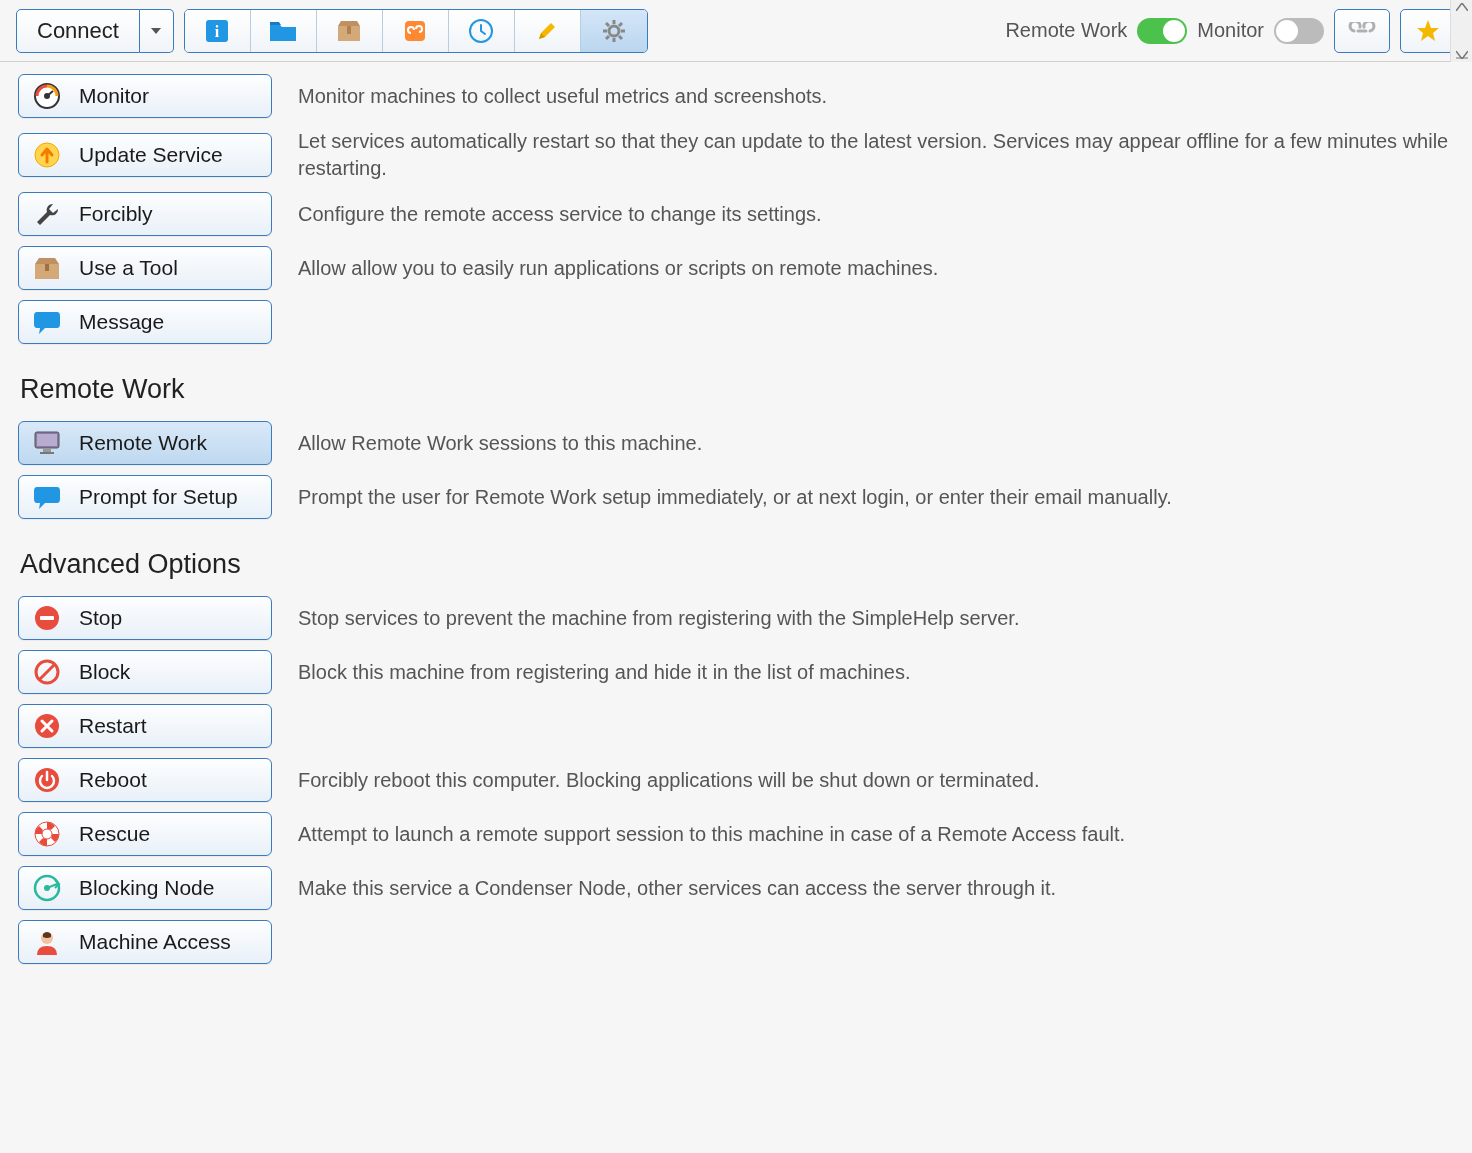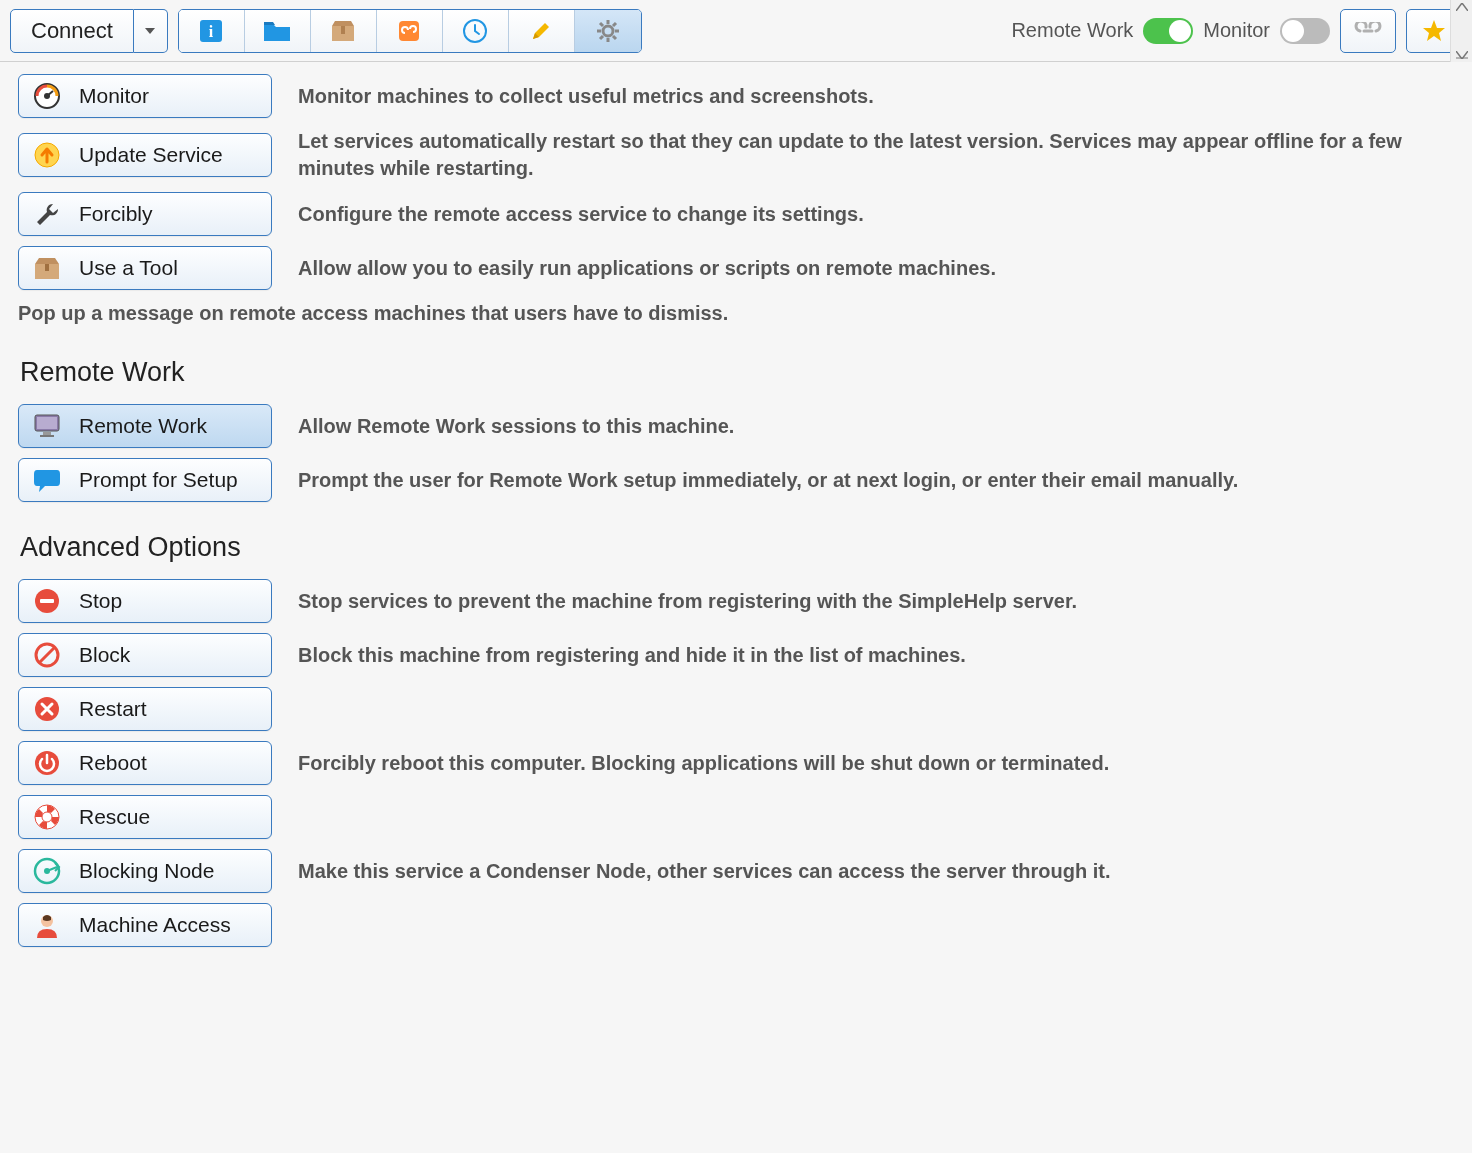--- a/index.html
+++ b/index.html
@@ -9,21 +9,21 @@
     width: 1472px;
     height: 1153px;
     overflow: hidden;
     position: relative;
   }
 
   
   .toolbar {
     display: flex;
     align-items: center;
-    padding: 7px 10px;
+    padding: 7px 16px;
     background: #f6f6f6;
     border-bottom: 1px solid #d0d0d0;
     gap: 10px;
     height: 62px;
   }
   .connect-group {
     display: flex;
   }
   .connect-btn {
     background: linear-gradient(#ffffff, #f0f4f8);
@@ -167,21 +167,20 @@
   }
   .action-btn .btn-label {
     font-size: 21px;
     color: #1a1a1a;
   }
   .desc {
     font-size: 20px;
     color: #555;
     line-height: 1.35;
     flex: 1;
-    font-weight: bold;
   }
 
   .section-title {
     font-size: 27px;
     color: #222;
     margin: 30px 0 16px 2px;
     font-weight: 400;
   }
 
   svg { display: block; }
@@ -338,21 +337,28 @@
             <path d="M2 8 L6 2 L22 2 L26 8 Z" fill="#c09060"></path>
             <rect x="12" y="8" width="4" height="7" fill="#a07040"></rect>
           </svg>
       </span>
       <span class="btn-label">Use a Tool</span>
     </div>
     <div class="desc">Allow allow you to easily run applications or scripts on remote machines.</div>
   </div>
 
   <div class="row">
-    <div class="desc">Pop up a message on remote access machines that users have to dismiss.</div>
+    <div class="action-btn">
+      <span class="icon-slot">
+        <svg width="28" height="26">
+            <path d="M4 3 L24 3 Q27 3 27 7 L27 15 Q27 19 24 19 L12 19 L6 25 L7 19 L4 19 Q1 19 1 15 L1 7 Q1 3 4 3 Z" fill="#2196e3"></path>
+          </svg>
+      </span>
+      <span class="btn-label">Message</span>
+    </div>
   </div>
 
   <div class="section-title">Remote Work</div>
 
   <div class="row">
     <div class="action-btn selected">
       <span class="icon-slot">
         <svg width="28" height="26">
             <rect x="2" y="2" width="24" height="16" rx="2" fill="#8a7aa8" stroke="#555" stroke-width="1"></rect>
             <rect x="4" y="4" width="20" height="12" fill="#b8acd0"></rect>
@@ -437,20 +443,21 @@
             <circle cx="14" cy="14" r="12" fill="#fff" stroke="#e74c3c" stroke-width="1"></circle>
             <circle cx="14" cy="14" r="5" fill="#fff" stroke="#e74c3c" stroke-width="1"></circle>
             <path d="M14 2 A12 12 0 0 1 22 6 L18 10 A5 5 0 0 0 14 9 Z" fill="#e74c3c"></path>
             <path d="M26 14 A12 12 0 0 1 22 22 L18 18 A5 5 0 0 0 19 14 Z" fill="#e74c3c"></path>
             <path d="M14 26 A12 12 0 0 1 6 22 L10 18 A5 5 0 0 0 14 19 Z" fill="#e74c3c"></path>
             <path d="M2 14 A12 12 0 0 1 6 6 L10 10 A5 5 0 0 0 9 14 Z" fill="#e74c3c"></path>
           </svg>
       </span>
       <span class="btn-label">Rescue</span>
     </div>
+    <div class="desc">Attempt to launch a remote support session to this machine in case of a Remote Access fault.</div>
   </div>
 
   <div class="row">
     <div class="action-btn">
       <span class="icon-slot">
         <svg width="28" height="28">
             <circle cx="14" cy="14" r="12" fill="none" stroke="#2ab89d" stroke-width="2.5"></circle>
             <circle cx="14" cy="14" r="3" fill="#2ab89d"></circle>
             <path d="M14 14 L24 10" stroke="#2ab89d" stroke-width="2" fill="none"></path>
             <path d="M22 6 L26 10 L22 14" stroke="#2ab89d" stroke-width="2" fill="none"></path>

